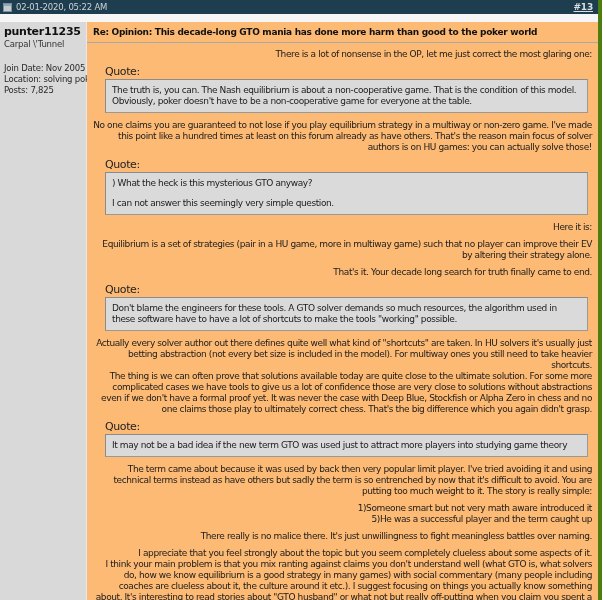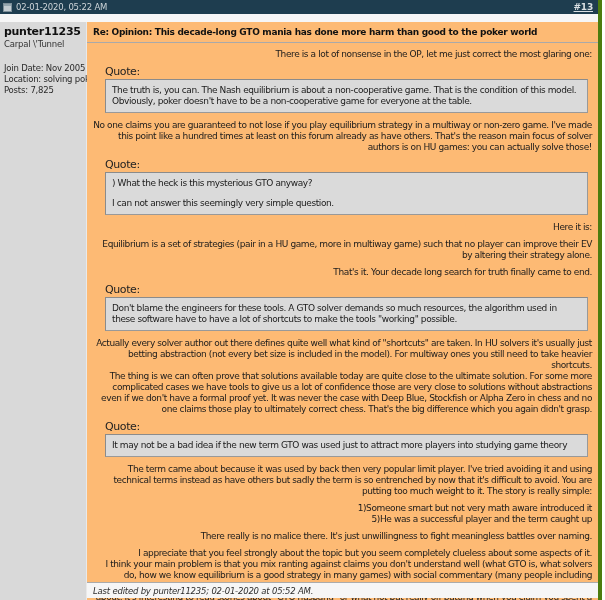--- a/index.html
+++ b/index.html
@@ -182,19 +182,16 @@
 
       <div class="para">
         <div class="ln">There really is no malice there. It's just unwillingness to fight meaningless battles over naming.</div>
       </div>
 
       <div class="para">
         <div class="ln">I appreciate that you feel strongly about the topic but you seem completely clueless about some aspects of it.</div>
         <div class="ln">I think your main problem is that you mix ranting against claims you don't understand well (what GTO is, what solvers do, how we know equilibrium is a good strategy in many games) with social commentary (many people including coaches are clueless about it, the culture around it etc.). I suggest focusing on things you actually know something about. It's interesting to read stories about "GTO husband" or what not but really off-putting when you claim you spent a decade trying to find a simple definition that can be given in one sentence which was quoted by many on this forum and other places.</div>
       </div>
 
-      <div class="post-footer">
-        <div class="last-edited">Last edited by punter11235; 02-01-2020 at 05:52 AM.</div>
-      </div>
     </div>
 
   </div>
 </div>
 
 </body></html>

